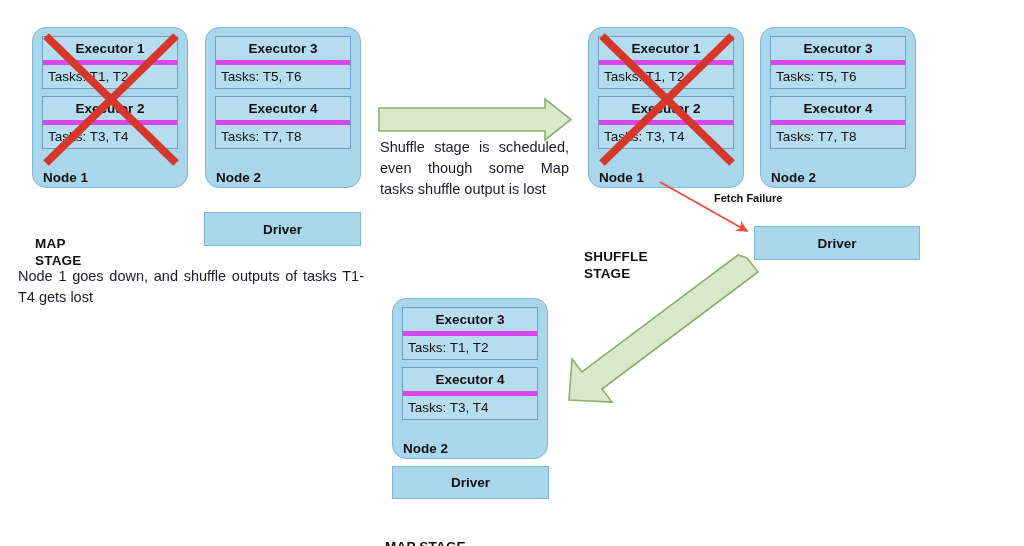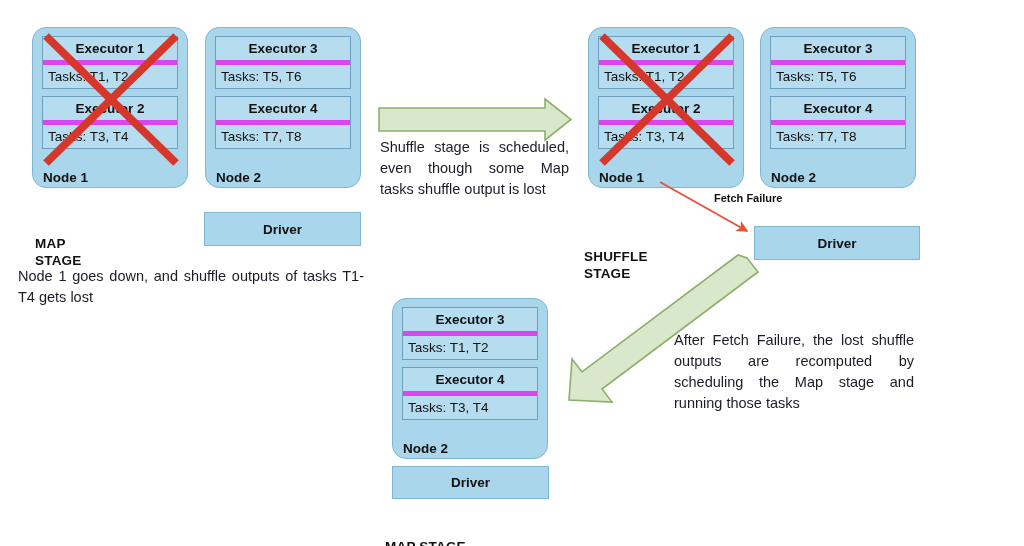--- a/index.html
+++ b/index.html
@@ -209,21 +209,20 @@
         <div class="exec-tasks">Tasks: T3, T4</div>
       </div>
     </div>
     <div class="node-label">Node 2</div>
   </div>
 
   <div class="driver" style="left:392px; top:466px; width:157px; height:33px;">Driver</div>
 
   <div class="stage-caption" style="left:385px; top:506px;">MAP STAGE</div>
 
-  <div class="para" style="left:674px; top:330px; width:240px;">After Fetch Failure, the lost shuffle outputs are recomputed by scheduling the Map stage and running those tasks</div>
 
   <svg id="overlay" viewBox="0 0 1024 546">
     <defs>
       <marker id="redhead" markerWidth="7" markerHeight="7" refX="5.4" refY="3.1" orient="auto" markerUnits="strokeWidth">
         <path d="M0,0 L6.2,3.1 L0,6.2 L1.6,3.1 Z" fill="#e8503a"></path>
       </marker>
     </defs>
 
     <g>
       <line x1="46" y1="36" x2="176" y2="163" stroke="#d6372b" stroke-width="8" stroke-linecap="butt"></line>

